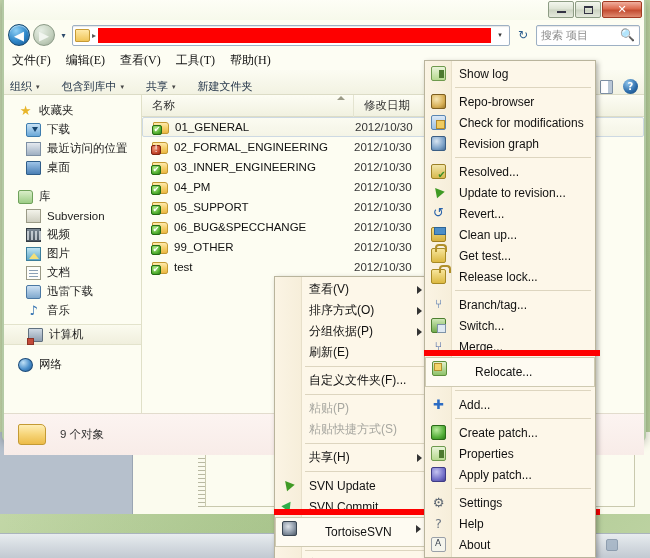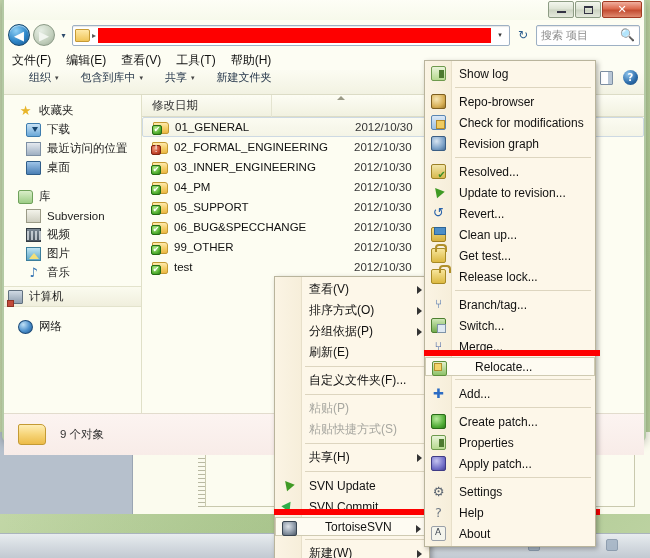--- a/index.html
+++ b/index.html
@@ -134,26 +134,26 @@
   .searchbox .ph { flex: 1; font-size: 11px; color: #8a8a8a; }
   .searchbox .mag { font-size: 12px; color: #2a6ea8; font-family:"DejaVu Sans",sans-serif; }
 
   
   .menubar {
     height: 20px; display: flex; align-items: center;
     padding-left: 8px; gap: 15px;
     background: #fdfdf3;
     font-size: 12px; color: #111;
   }
-  .menubar .mi { cursor: default; }
+  .menubar .mi { cursor: default; font-family: Liberation Serif, serif; }
 
   
   .cmdbar {
-    height: 25px; display: flex; align-items: flex-start;
-    padding-left: 25px; gap: 22px;
+    height: 25px; display: flex; align-items: flex-end;
+    padding-left: 6px; gap: 22px;
     background: linear-gradient(180deg,#fcfcf2 0%, #f2f2e2 100%);
     border-bottom: 1px solid #dcdcc6;
     font-size: 11px; color: #25364a; position: relative;
   }
   .cmdbar .ci { display: flex; align-items: center; gap: 4px; }
   .cmdbar .ar { font-size: 7px; color: #444; font-family:"DejaVu Sans",sans-serif; }
   .cmd-right { position: absolute; right: 6px; display: flex; align-items: center; gap: 10px; }
   .viewpane-ico {
     width: 13px; height: 14px; border: 1px solid #7d8fa3; border-radius: 1px;
     background: linear-gradient(90deg,#fff 0 60%, #b9c7d6 60% 100%);
@@ -173,21 +173,21 @@
   .sidebar {
     width: 138px; background: #fdfdf2; border-right: 1px solid #e0e0c8;
     padding-top: 6px; font-size: 11.5px; color: #1d1d1d;
     overflow: hidden;
   }
   .nav-item { display: flex; align-items: center; gap: 6px; height: 19px; padding-left: 14px; }
   .nav-item.sub { padding-left: 22px; }
   .nav-item.computer {
     background: linear-gradient(180deg,#fbfbef,#f0efdd);
     border-top: 1px solid #e3e3cc; border-bottom: 1px solid #e3e3cc;
-    padding-left: 4px; margin-top: 4px; height: 21px;
+    padding-left: 24px; margin-top: 4px; height: 21px;
   }
   .nav-gap { height: 10px; }
   .nico { width: 15px; height: 14px; flex: none; position: relative; }
 
   .ico-star { background: none; color: #e8b52a; font-size: 13px; line-height: 13px; text-align: center; font-family:"DejaVu Sans",sans-serif;}
   .ico-down { background: linear-gradient(180deg,#c9e2f5,#6aa8d8); border:1px solid #3d7cae; border-radius:2px; }
   .ico-down::after{content:"";position:absolute;left:5px;top:3px;border-left:3px solid transparent;border-right:3px solid transparent;border-top:5px solid #16456f;}
   .ico-desk { background: linear-gradient(180deg,#9ec4e8,#4a7fb5); border:1px solid #2f5d89; border-radius:1px; }
   .ico-recent { background: linear-gradient(180deg,#e4e9ef,#9fb0c2); border:1px solid #7d8fa3; }
   .ico-lib { background: linear-gradient(180deg,#d9eec9,#9dcd86); border:1px solid #6fa25b; border-radius:2px 3px 2px 2px; }
@@ -282,21 +282,21 @@
   .mitem .arrow {
     position: absolute; right: 7px; top: 7px;
     border-top: 4px solid transparent; border-bottom: 4px solid transparent;
     border-left: 5px solid #333;
   }
   .msep { height: 1px; margin: 3px 4px 3px 30px; background: #ddd5bf; position: relative; }
   .mitem.hover {
     background: #fefbf2;
     border: 1px solid #cfcab2;
     padding-left: 49px;
-    height: 19px;
+    height: 30px;
   }
   .redbar { position: absolute; height: 6px; background: #fe0000; }
 
   
   .mi-props { background: linear-gradient(180deg,#e9f4d8,#b6d98f); border:1px solid #6e9a4e; }
   .mi-props::after{content:"";position:absolute;right:1px;top:3px;width:5px;height:8px;background:#4d7a30;}
   .mi-repo { background: radial-gradient(circle at 35% 32%, #f7e6b4 0%, #d8b159 60%, #9d7a2c 100%); border:1px solid #7e5f20; border-radius:50%;}
   .mi-check { background: linear-gradient(180deg,#dce9f6,#9dc0e2); border:1px solid #5a86b2;}
   .mi-check::after{content:"";position:absolute;right:0;bottom:0;width:7px;height:7px;background:#f0cb5e;border:1px solid #b2892a;}
   .mi-graph { background: radial-gradient(circle at 35% 32%, #d6e4f2 0%, #7ea3c9 60%, #476e97 100%); border:1px solid #3b5e84; border-radius:50%;}
@@ -442,39 +442,48 @@
       </div>
       <div class="nav-item sub">
         <span class="nico ico-video"></span>
         <span>视频</span>
       </div>
       <div class="nav-item sub">
         <span class="nico ico-pic"></span>
         <span>图片</span>
       </div>
       <div class="nav-item sub">
+        <span class="nico ico-doc"></span>
+        <span>文档</span>
+      </div>
+      <div class="nav-item sub">
+        <span class="nico ico-thunder"></span>
+        <span>迅雷下载</span>
+      </div>
+      <div class="nav-item sub">
         <span class="nico ico-music">♪</span>
         <span>音乐</span>
       </div>
 
       <div class="nav-item computer">
         <span class="nico ico-comp"></span>
         <span>计算机</span>
       </div>
 
       <div class="nav-gap"></div>
 
       <div class="nav-item">
         <span class="nico ico-net"></span>
         <span>网络</span>
       </div>
     </div>
 
     <div class="filelist">
       <div class="colhdr">
+        <div class="ch ch-name">名称</div>
         <div class="ch ch-date">修改日期</div>
         <div class="sortmark"></div>
       </div>
 
       <div class="frow selected">
         <div class="fname">
           <span class="folder-ico">
             <span class="body"></span>
               <span class="ovl ok">✔</span>
           </span>

